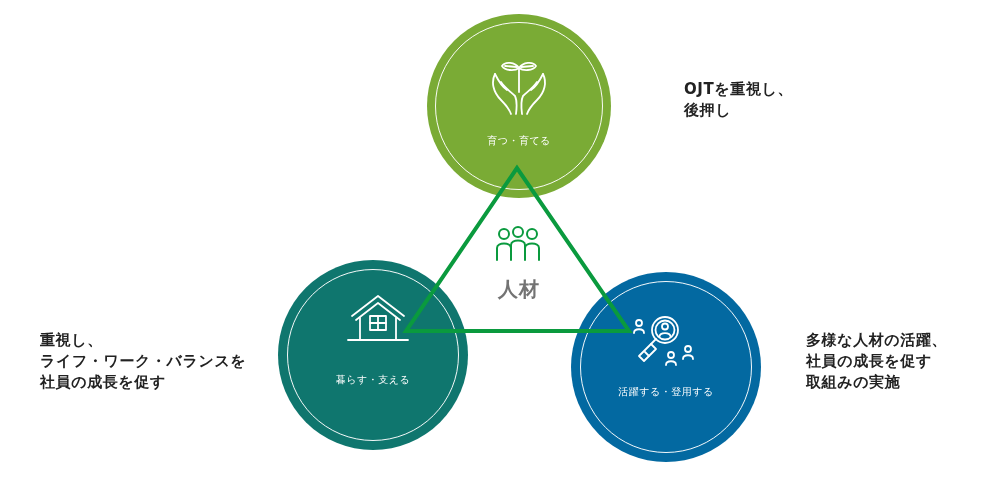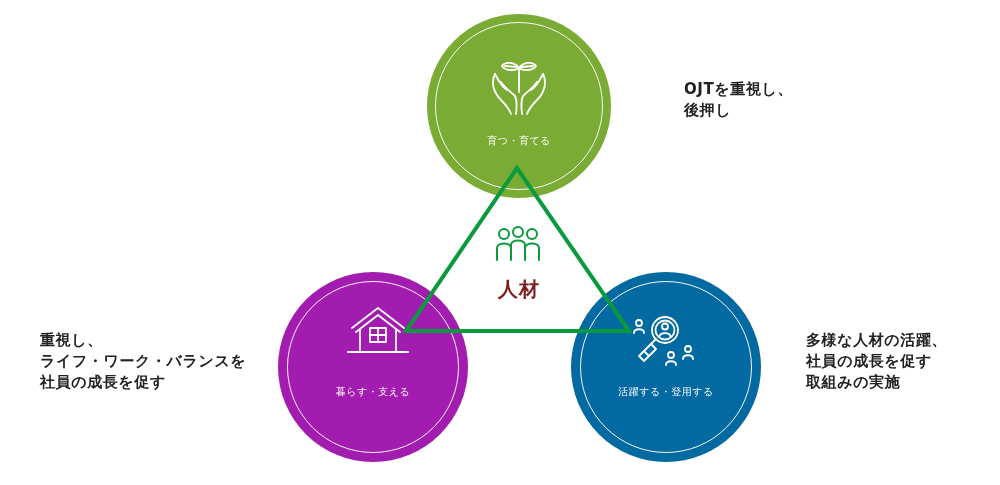--- a/index.html
+++ b/index.html
@@ -48,21 +48,21 @@
       line-height: 21px;
       font-weight: bold;
       letter-spacing: 0.6px;
       white-space: nowrap;
     }
     .desc .line {
       display: block;
     }
     .center-label {
       position: absolute;
-      color: #7f1d1d;
+      color: #737373;
       font-size: 20px;
       font-weight: bold;
       letter-spacing: 1px;
       white-space: nowrap;
       text-align: center;
     }
     svg.overlay {
       position: absolute;
       left: 0; top: 0;
     }
@@ -88,21 +88,21 @@
       <path d="M10 16 C13 22, 16 28, 22 32"></path>
       <path d="M16 24 C20 30, 26 34, 30 38 C32 42, 32 48, 31 56"></path>
 
       <path d="M58 16 C62 24, 60 34, 52 42 C48 46, 44 50, 42 56"></path>
       <path d="M58 16 C55 22, 52 28, 46 32"></path>
       <path d="M52 24 C48 30, 42 34, 38 38 C36 42, 36 48, 37 56"></path>
     </svg>
     <div class="circle-label" style="top:120px;">育つ・育てる</div>
   </div>
 
-  <div class="circle" style="left:278px; top:272px; width:190px; height:190px; background:#a21caf;">
+  <div class="circle" style="left:278px; top:260px; width:190px; height:190px; background:#0f766e;">
     <div class="ring" style="left:9px; top:9px; right:9px; bottom:9px;"></div>
     <svg class="circle-icon" style="left:68px; top:34px;" width="64" height="52" viewBox="0 0 64 52" fill="none" stroke="#ffffff" stroke-width="1.8" stroke-linecap="round" stroke-linejoin="round">
       <path d="M6 22 L32 2 L58 22"></path>
       <path d="M10 26 L32 9 L54 26"></path>
       <path d="M14 24 L14 46"></path>
       <path d="M50 24 L50 46"></path>
       <path d="M2 46 L62 46"></path>
       <rect x="24" y="22" width="16" height="14"></rect>
       <path d="M32 22 L32 36"></path>
       <path d="M24 29 L40 29"></path>

